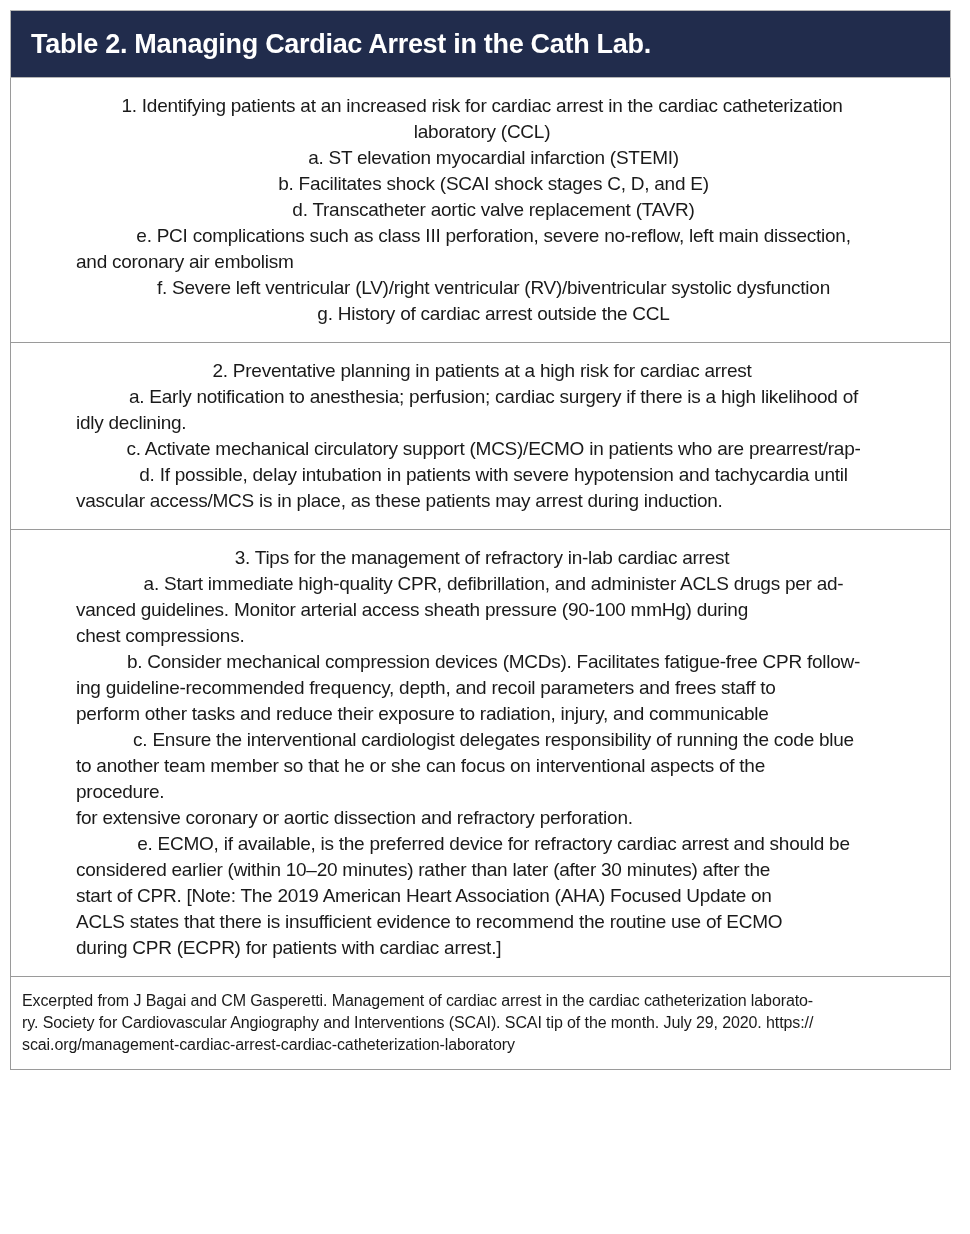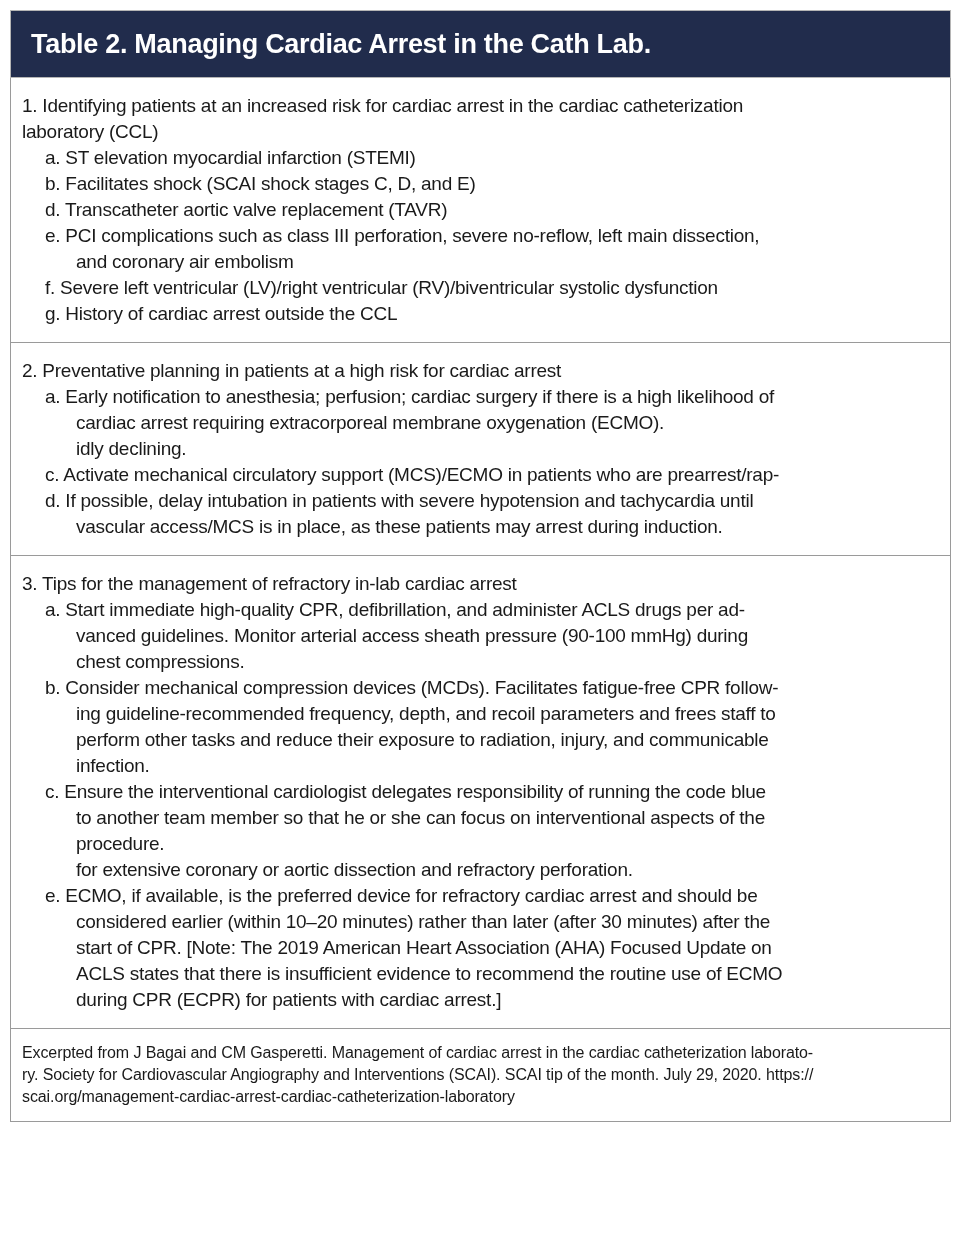--- a/index.html
+++ b/index.html
@@ -45,22 +45,22 @@
     padding:15px 8px 15px 0;
     border-bottom:1.5px solid var(--border);
     font-size:19px;
     letter-spacing:-0.25px;
   }
   .line{
     line-height:26px;
     white-space:nowrap;
     overflow:hidden;
   }
-  .l0{padding-left:11px;}
-  .l1{padding-left:34px;}
+  .l0{padding-left:11px;text-align:center;}
+  .l1{padding-left:34px;text-align:center;}
   .l1c{padding-left:65px;}
   .tbl-footnote{
     padding:13px 10px 13px 11px;
     font-size:16px;
     letter-spacing:-0.1px;
   }
   .tbl-footnote .line{
     line-height:22px;
   }
 </style>
@@ -80,35 +80,33 @@
           <div class="line l1">b. Facilitates shock (SCAI shock stages C, D, and E)</div>
           <div class="line l1">d. Transcatheter aortic valve replacement (TAVR)</div>
           <div class="line l1">e. PCI complications such as class III perforation, severe no-reflow, left main dissection,</div>
           <div class="line l1c">and coronary air embolism</div>
           <div class="line l1">f. Severe left ventricular (LV)/right ventricular (RV)/biventricular systolic dysfunction</div>
           <div class="line l1">g. History of cardiac arrest outside the CCL</div>
         </div>
         <div class="tbl-section">
           <div class="line l0">2. Preventative planning in patients at a high risk for cardiac arrest</div>
           <div class="line l1">a. Early notification to anesthesia; perfusion; cardiac surgery if there is a high likelihood of</div>
-          <div class="line l1c">cardiac arrest requiring extracorporeal membrane oxygenation (ECMO).</div>
           <div class="line l1c">idly declining.</div>
           <div class="line l1">c. Activate mechanical circulatory support (MCS)/ECMO in patients who are prearrest/rap-</div>
           <div class="line l1">d. If possible, delay intubation in patients with severe hypotension and tachycardia until</div>
           <div class="line l1c">vascular access/MCS is in place, as these patients may arrest during induction.</div>
         </div>
         <div class="tbl-section">
           <div class="line l0">3. Tips for the management of refractory in-lab cardiac arrest</div>
           <div class="line l1">a. Start immediate high-quality CPR, defibrillation, and administer ACLS drugs per ad-</div>
           <div class="line l1c">vanced guidelines. Monitor arterial access sheath pressure (90-100 mmHg) during</div>
           <div class="line l1c">chest compressions.</div>
           <div class="line l1">b. Consider mechanical compression devices (MCDs). Facilitates fatigue-free CPR follow-</div>
           <div class="line l1c">ing guideline-recommended frequency, depth, and recoil parameters and frees staff to</div>
           <div class="line l1c">perform other tasks and reduce their exposure to radiation, injury, and communicable</div>
-          <div class="line l1c">infection.</div>
           <div class="line l1">c. Ensure the interventional cardiologist delegates responsibility of running the code blue</div>
           <div class="line l1c">to another team member so that he or she can focus on interventional aspects of the</div>
           <div class="line l1c">procedure.</div>
           <div class="line l1c">for extensive coronary or aortic dissection and refractory perforation.</div>
           <div class="line l1">e. ECMO, if available, is the preferred device for refractory cardiac arrest and should be</div>
           <div class="line l1c">considered earlier (within 10–20 minutes) rather than later (after 30 minutes) after the</div>
           <div class="line l1c">start of CPR. [Note: The 2019 American Heart Association (AHA) Focused Update on</div>
           <div class="line l1c">ACLS states that there is insufficient evidence to recommend the routine use of ECMO</div>
           <div class="line l1c">during CPR (ECPR) for patients with cardiac arrest.]</div>
         </div>

